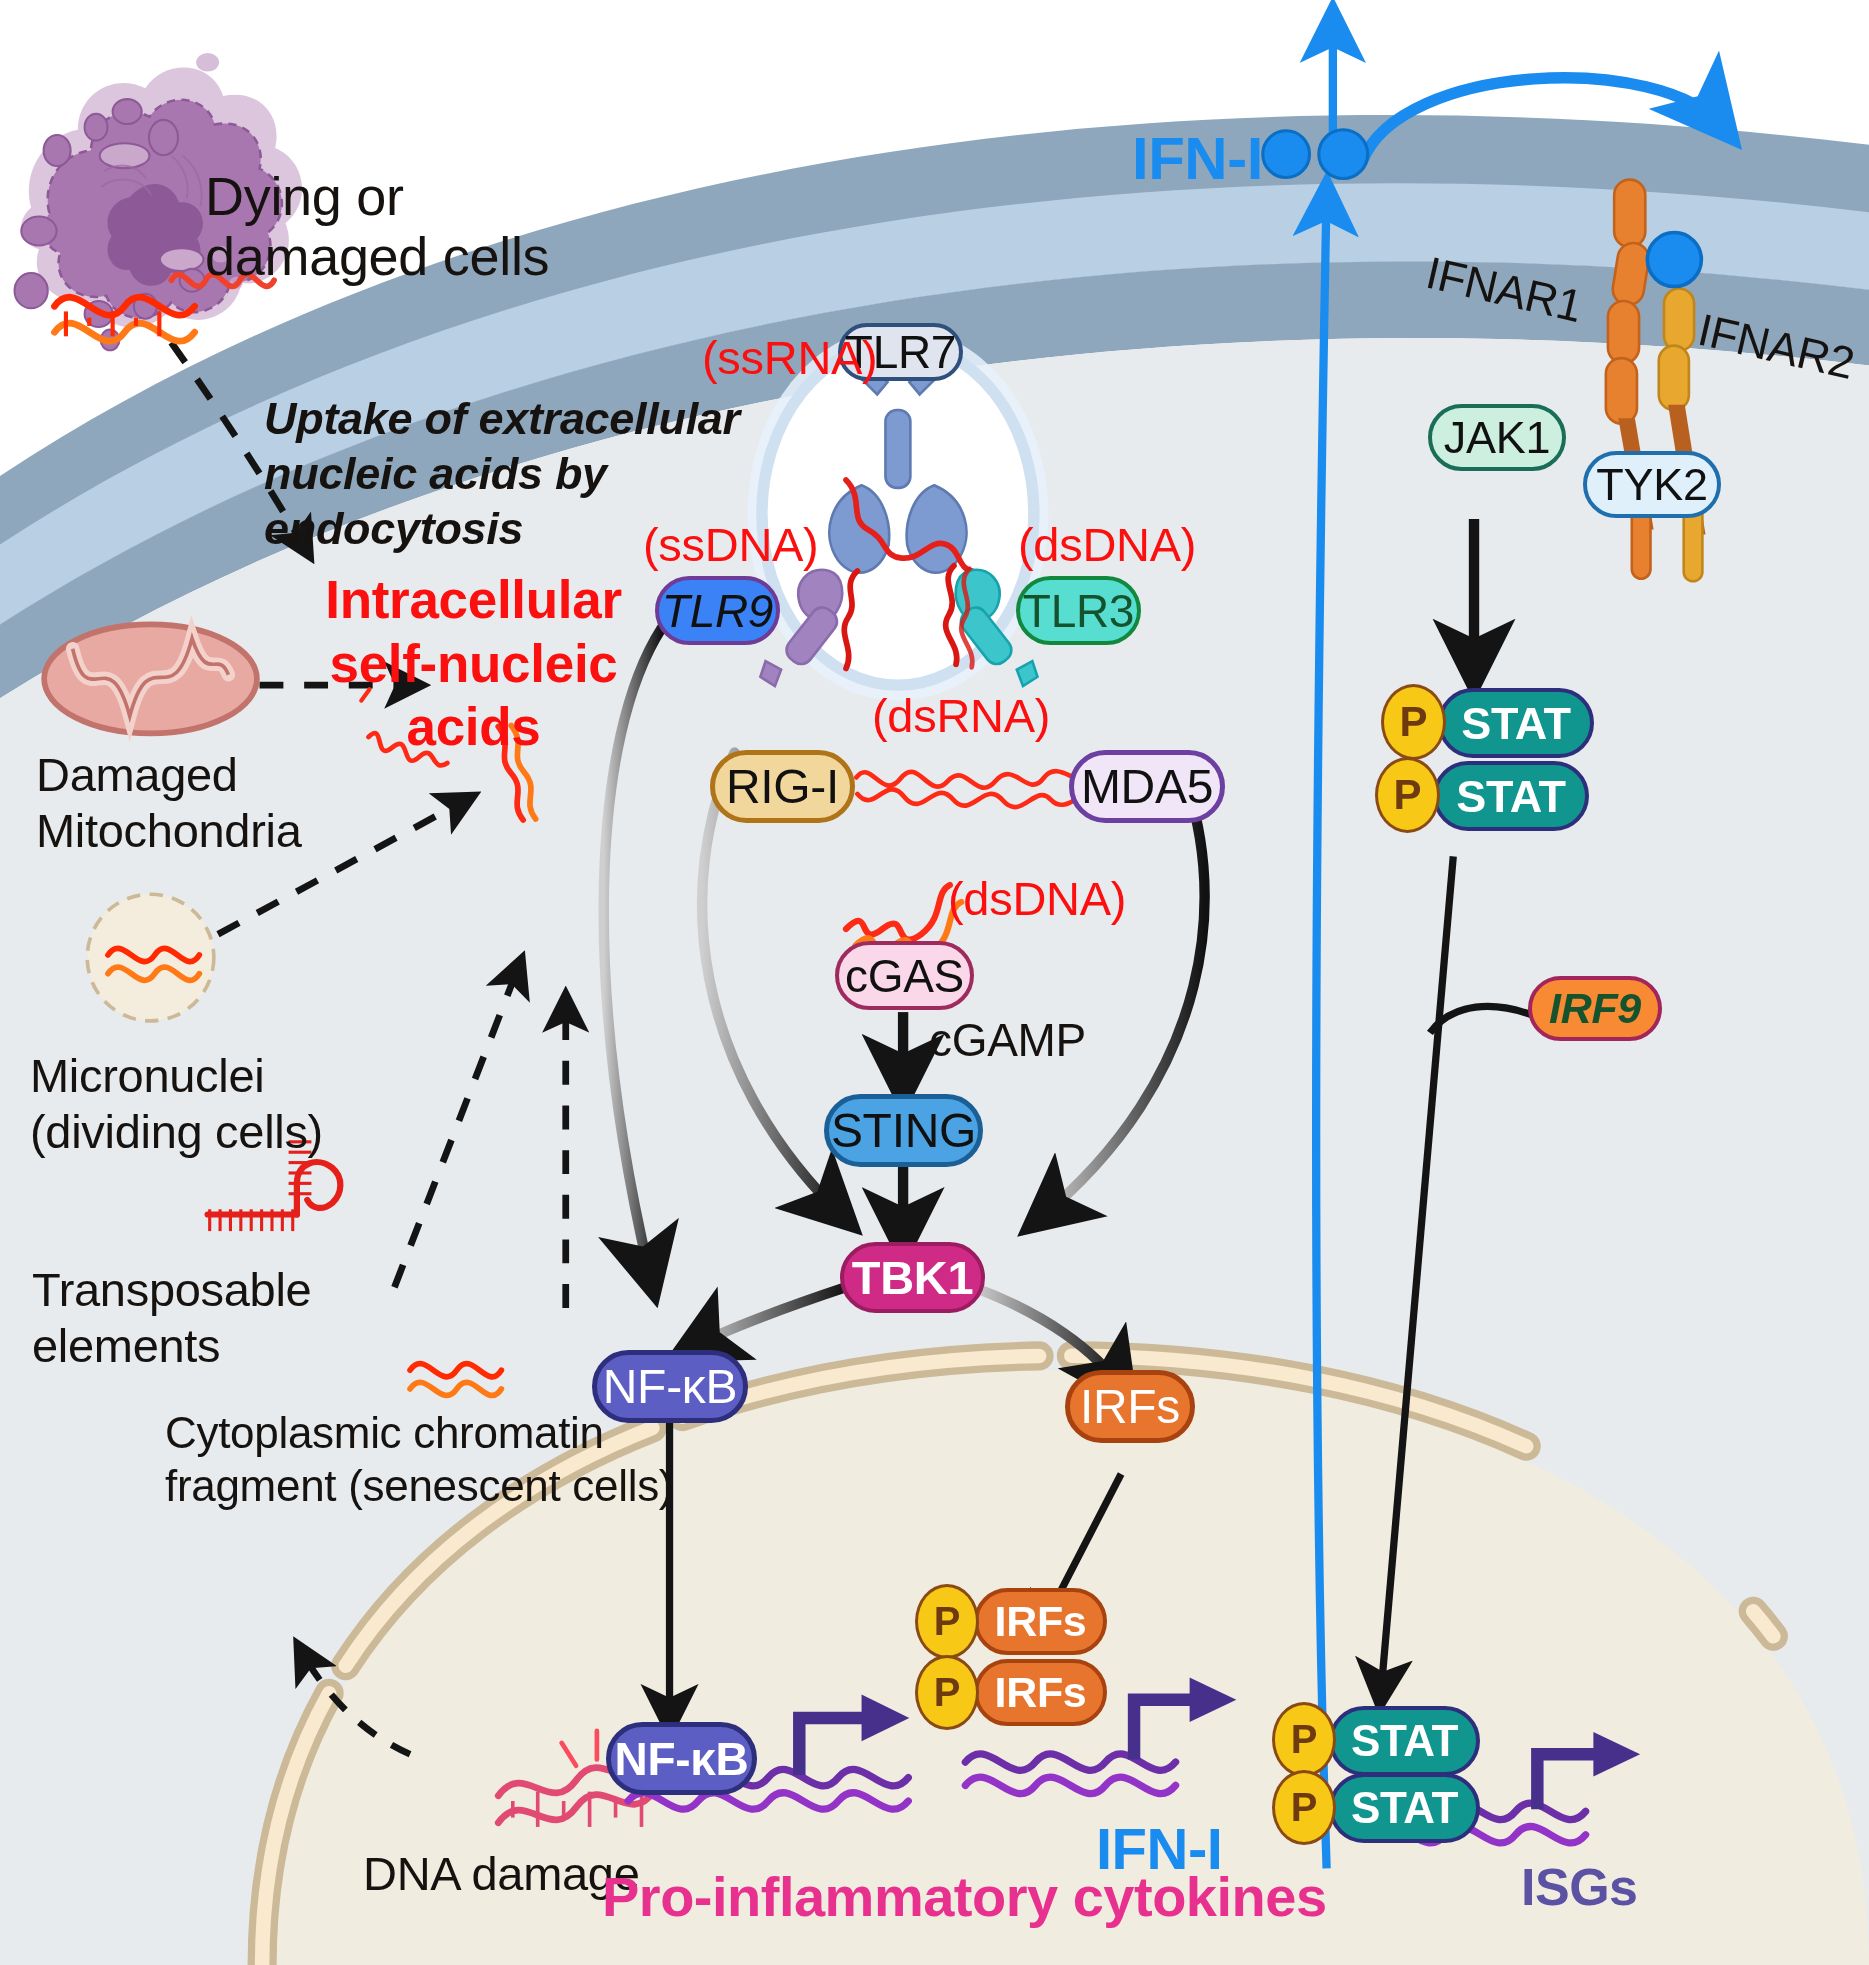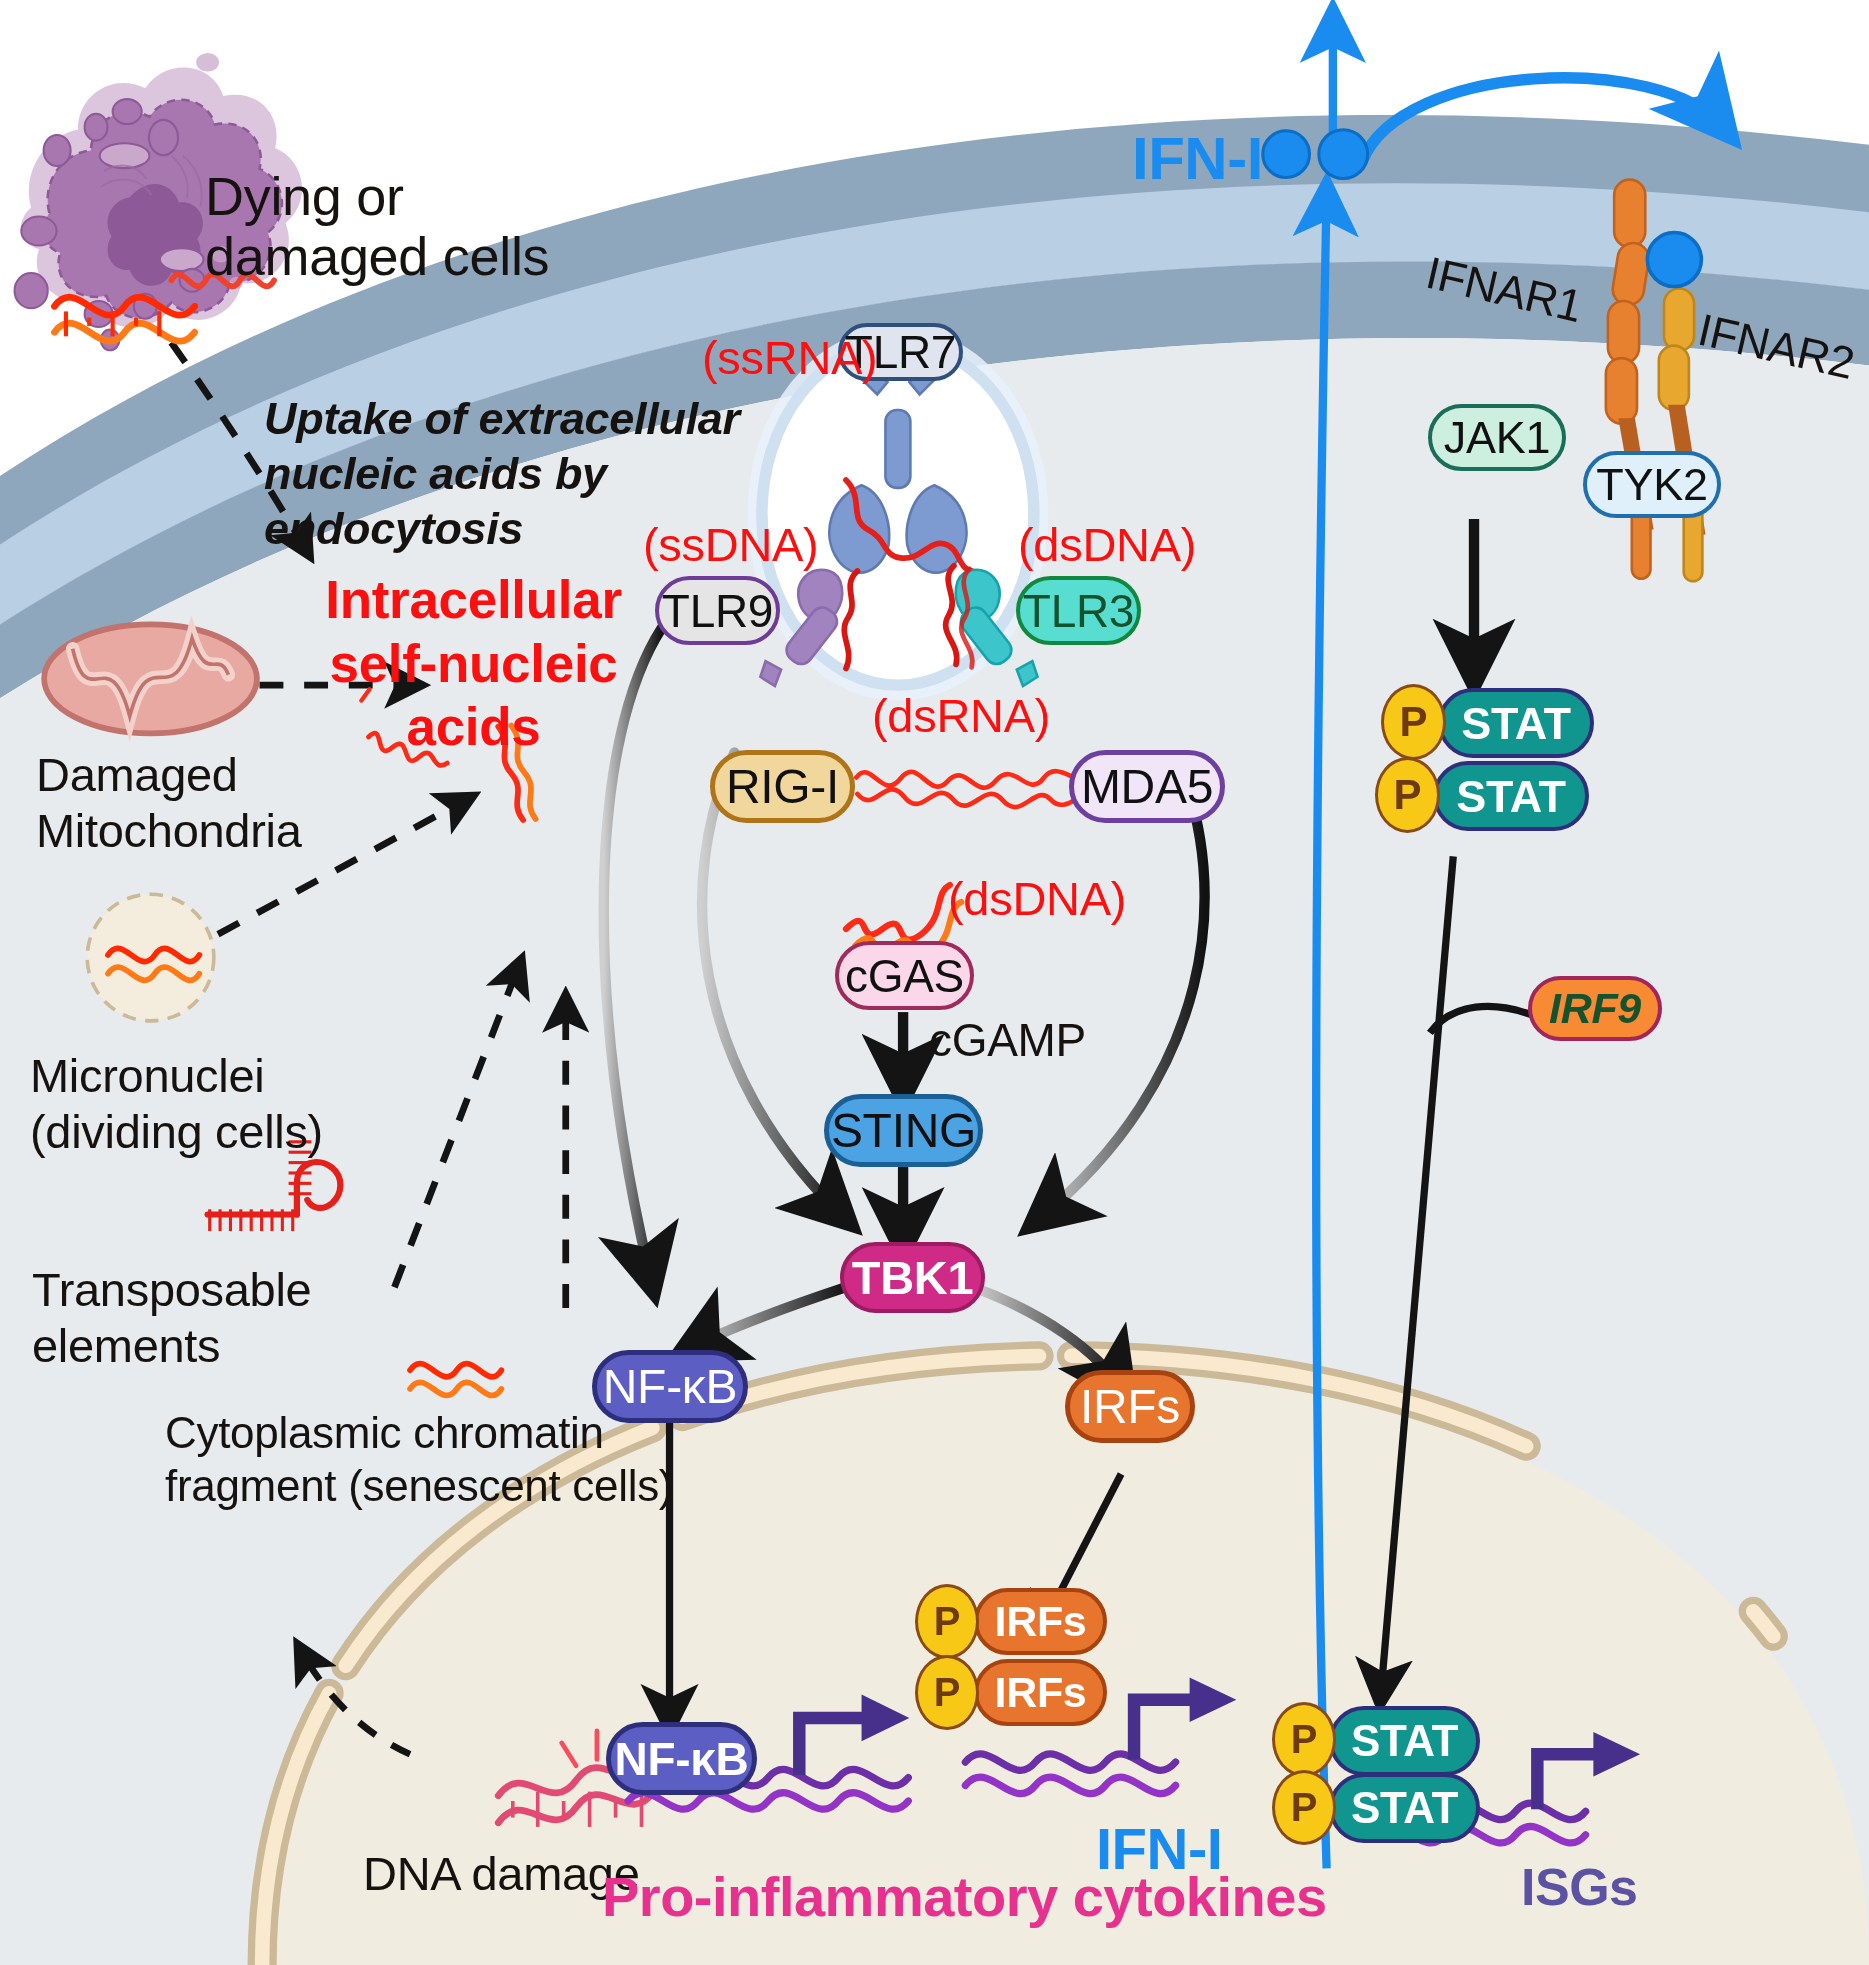--- a/index.html
+++ b/index.html
@@ -359,21 +359,21 @@
       <rect x="3206" y="556" width="58" height="120" rx="29"></rect>
       <rect x="3196" y="666" width="58" height="124" rx="29"></rect>
       <path d="M3214,780 L3246,780 L3286,1030 L3254,1030 Z" fill="#b8601f" stroke="none"></path>
       <rect x="3244" y="965" width="36" height="155" rx="18"></rect>
     </g>
     <circle cx="3226" cy="500" r="52" fill="#1a8cf0" stroke="#0a6fc4" stroke-width="7"></circle>
   </svg>
 
   <div class="node" style="left:838px;top:323px;width:125px;height:58px;background:#dfe4ef;border:4.7px solid #2f4f7d;color:#111;font-size:46px;">TLR7</div>
 
-  <div class="node" style="left:655px;top:576px;width:125px;height:69px;background:#e5e5e5;border:4.7px solid #6e3c97;color:#111;font-size:46px;">TLR9</div>
+  <div class="node" style="left:655px;top:576px;width:125px;height:69px;background:#3b82f6;border:4.7px solid #6e3c97;color:#111;font-size:46px;font-style:italic;">TLR9</div>
 
   <div class="node" style="left:1016px;top:576px;width:125px;height:69px;background:#58ded0;border:4.7px solid #12883f;color:#14532d;font-size:46px;">TLR3</div>
 
   <div class="node" style="left:710px;top:750px;width:145px;height:73px;background:#f2d79c;border:5.2px solid #b07418;color:#111;font-size:48px;">RIG-I</div>
 
   <div class="node" style="left:1069px;top:750px;width:156px;height:73px;background:#f1e6f8;border:5.2px solid #6c3fa0;color:#111;font-size:48px;">MDA5</div>
 
   <div class="node" style="left:835px;top:941px;width:139px;height:69px;background:#fbd8e9;border:4.7px solid #9f2a5d;color:#111;font-size:46px;">cGAS</div>
 
   <div class="node" style="left:824px;top:1094px;width:159px;height:73px;background:#4ba3e3;border:5.2px solid #1b5f97;color:#111;font-size:48px;">STING</div>

